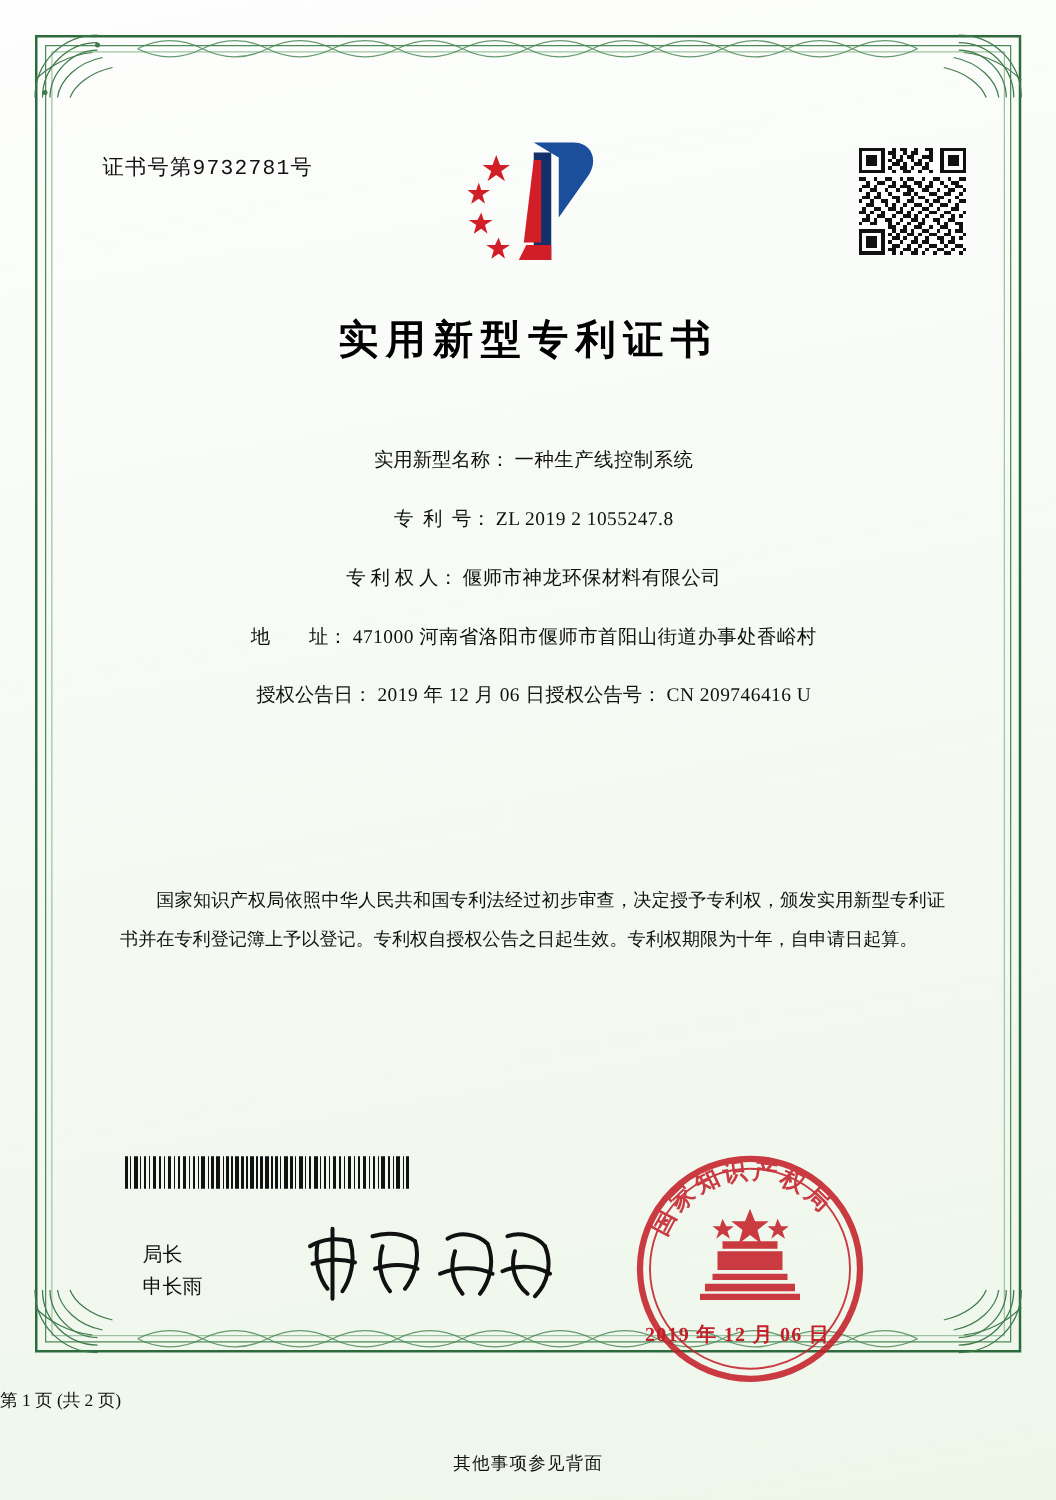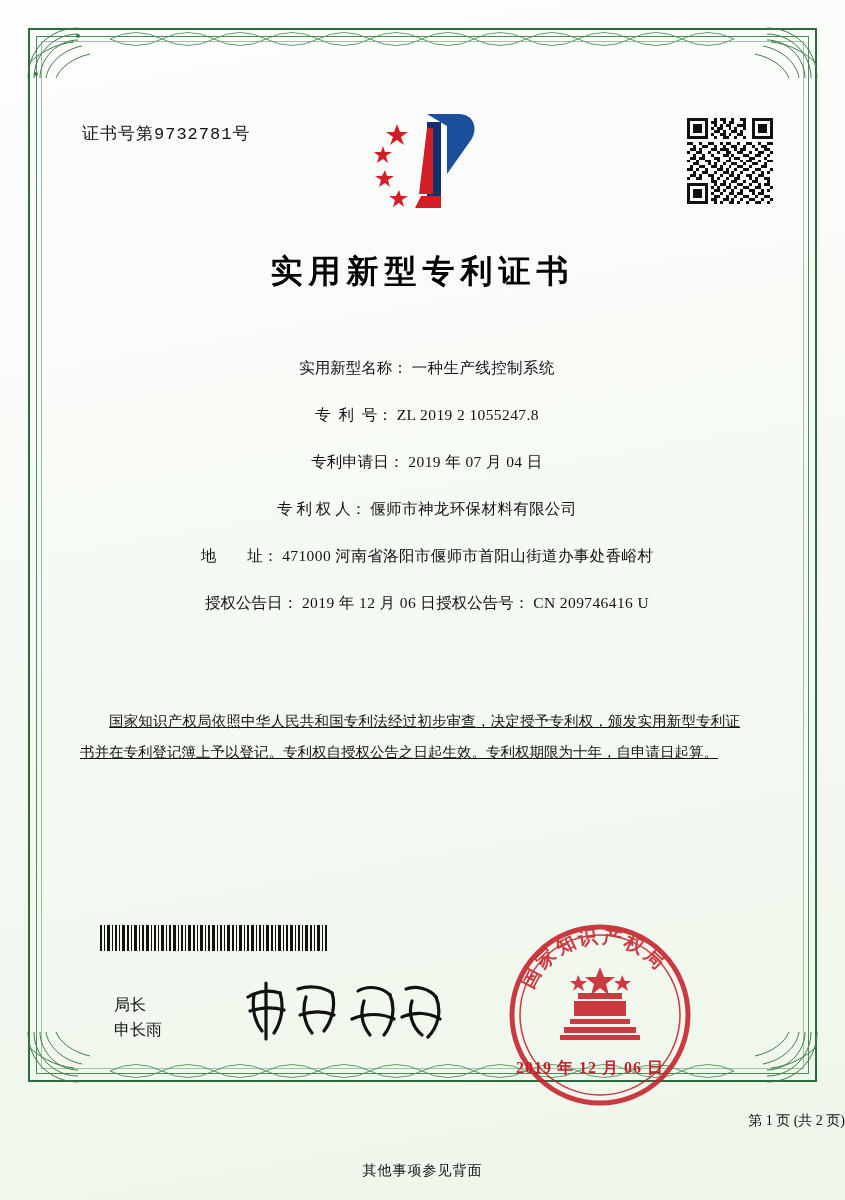--- a/index.html
+++ b/index.html
@@ -134,28 +134,27 @@
     margin-left: 4px;
     letter-spacing: .4px;
   }
   .row .label2 {
     white-space: pre;
   }
 
   
   .paras {
     position: absolute;
-    left: 80px;
+    left: 96px;
     top: 706px;
     width: 660px;
     font-size: 14.5px;
     line-height: 31px;
     color: #111;
     text-align: justify;
-    text-decoration: underline;
   }
   .paras p { margin: 0 0 6px 0; text-indent: 2em; }
 
   
   .barcode {
     position: absolute;
     left: 100px;
     top: 925px;
     width: 228px;
     height: 26px;
@@ -196,21 +195,21 @@
     letter-spacing: 1px;
     font-weight: 600;
   }
 
   
   .page-no {
     position: absolute;
     left: 0;
     right: 0;
     top: 1112px;
-    text-align: right;
+    text-align: left;
     font-size: 14px;
     color: #111;
   }
   .footnote {
     position: absolute;
     left: 0;
     right: 0;
     top: 1162px;
     text-align: center;
     font-size: 14px;
@@ -527,24 +526,20 @@
   <div class="fields">
     <div class="row">
       <span class="label">实用新型名称：</span>
       <span class="value">一种生产线控制系统</span>
     </div>
     <div class="row">
       <span class="label">专  利  号：</span>
       <span class="value">ZL 2019 2 1055247.8</span>
     </div>
     <div class="row">
-      <span class="label">专利申请日：</span>
-      <span class="value">2019 年 07 月 04 日</span>
-    </div>
-    <div class="row">
       <span class="label">专 利 权 人：</span>
       <span class="value">偃师市神龙环保材料有限公司</span>
     </div>
     <div class="row">
       <span class="label">地        址：</span>
       <span class="value">471000 河南省洛阳市偃师市首阳山街道办事处香峪村</span>
     </div>
     <div class="row">
       <span class="label">授权公告日：</span>
       <span class="value">2019 年 12 月 06 日</span>

